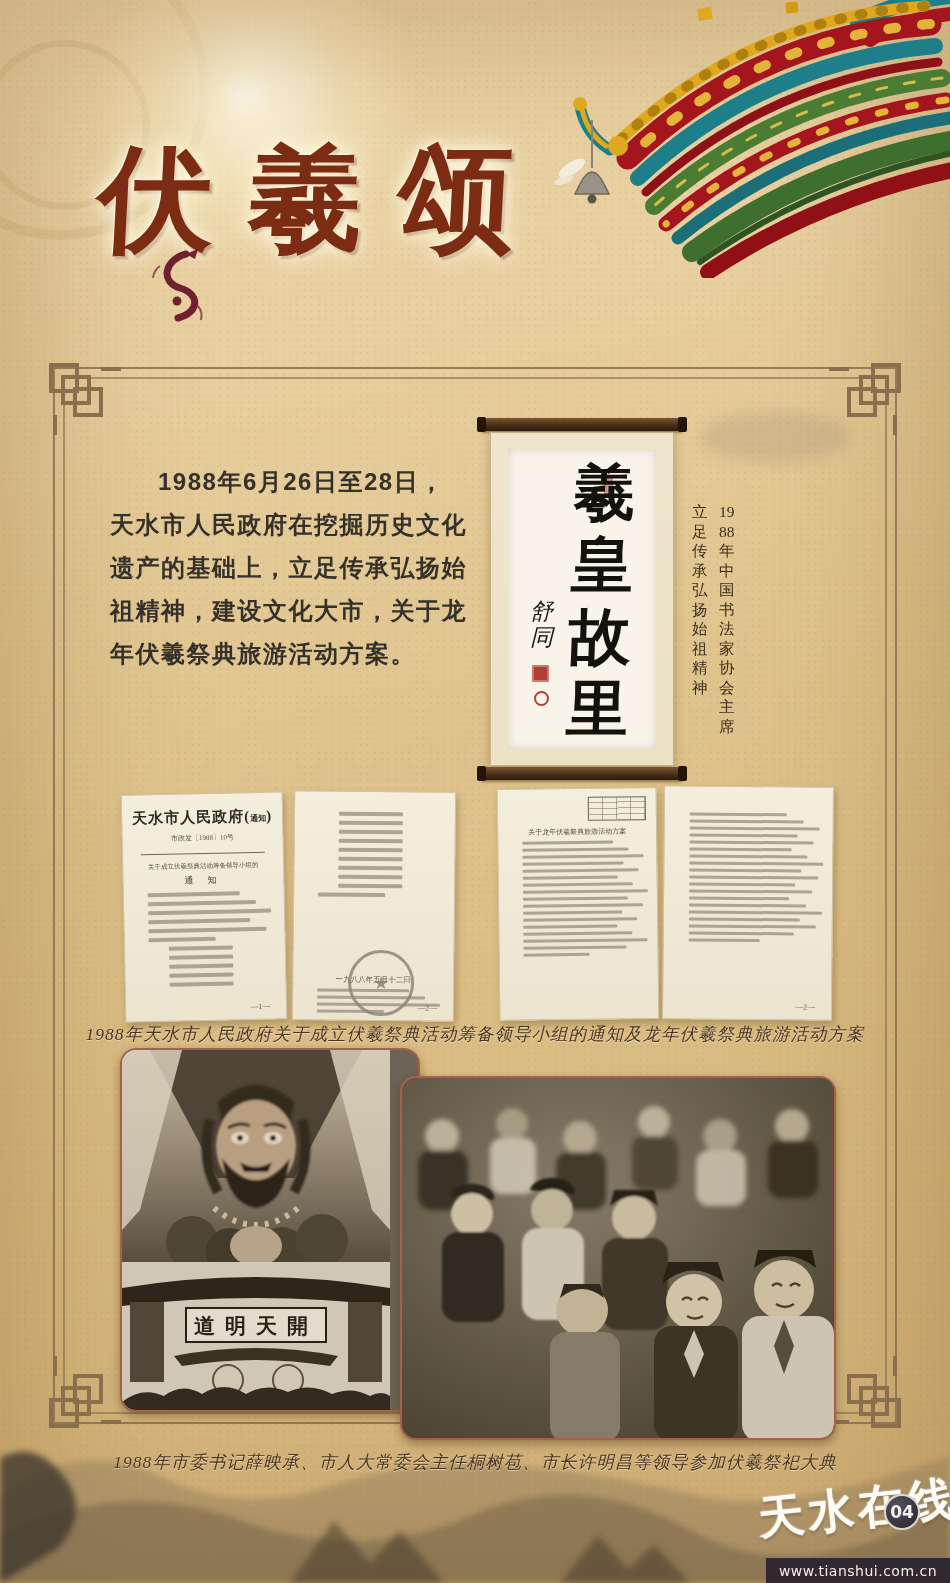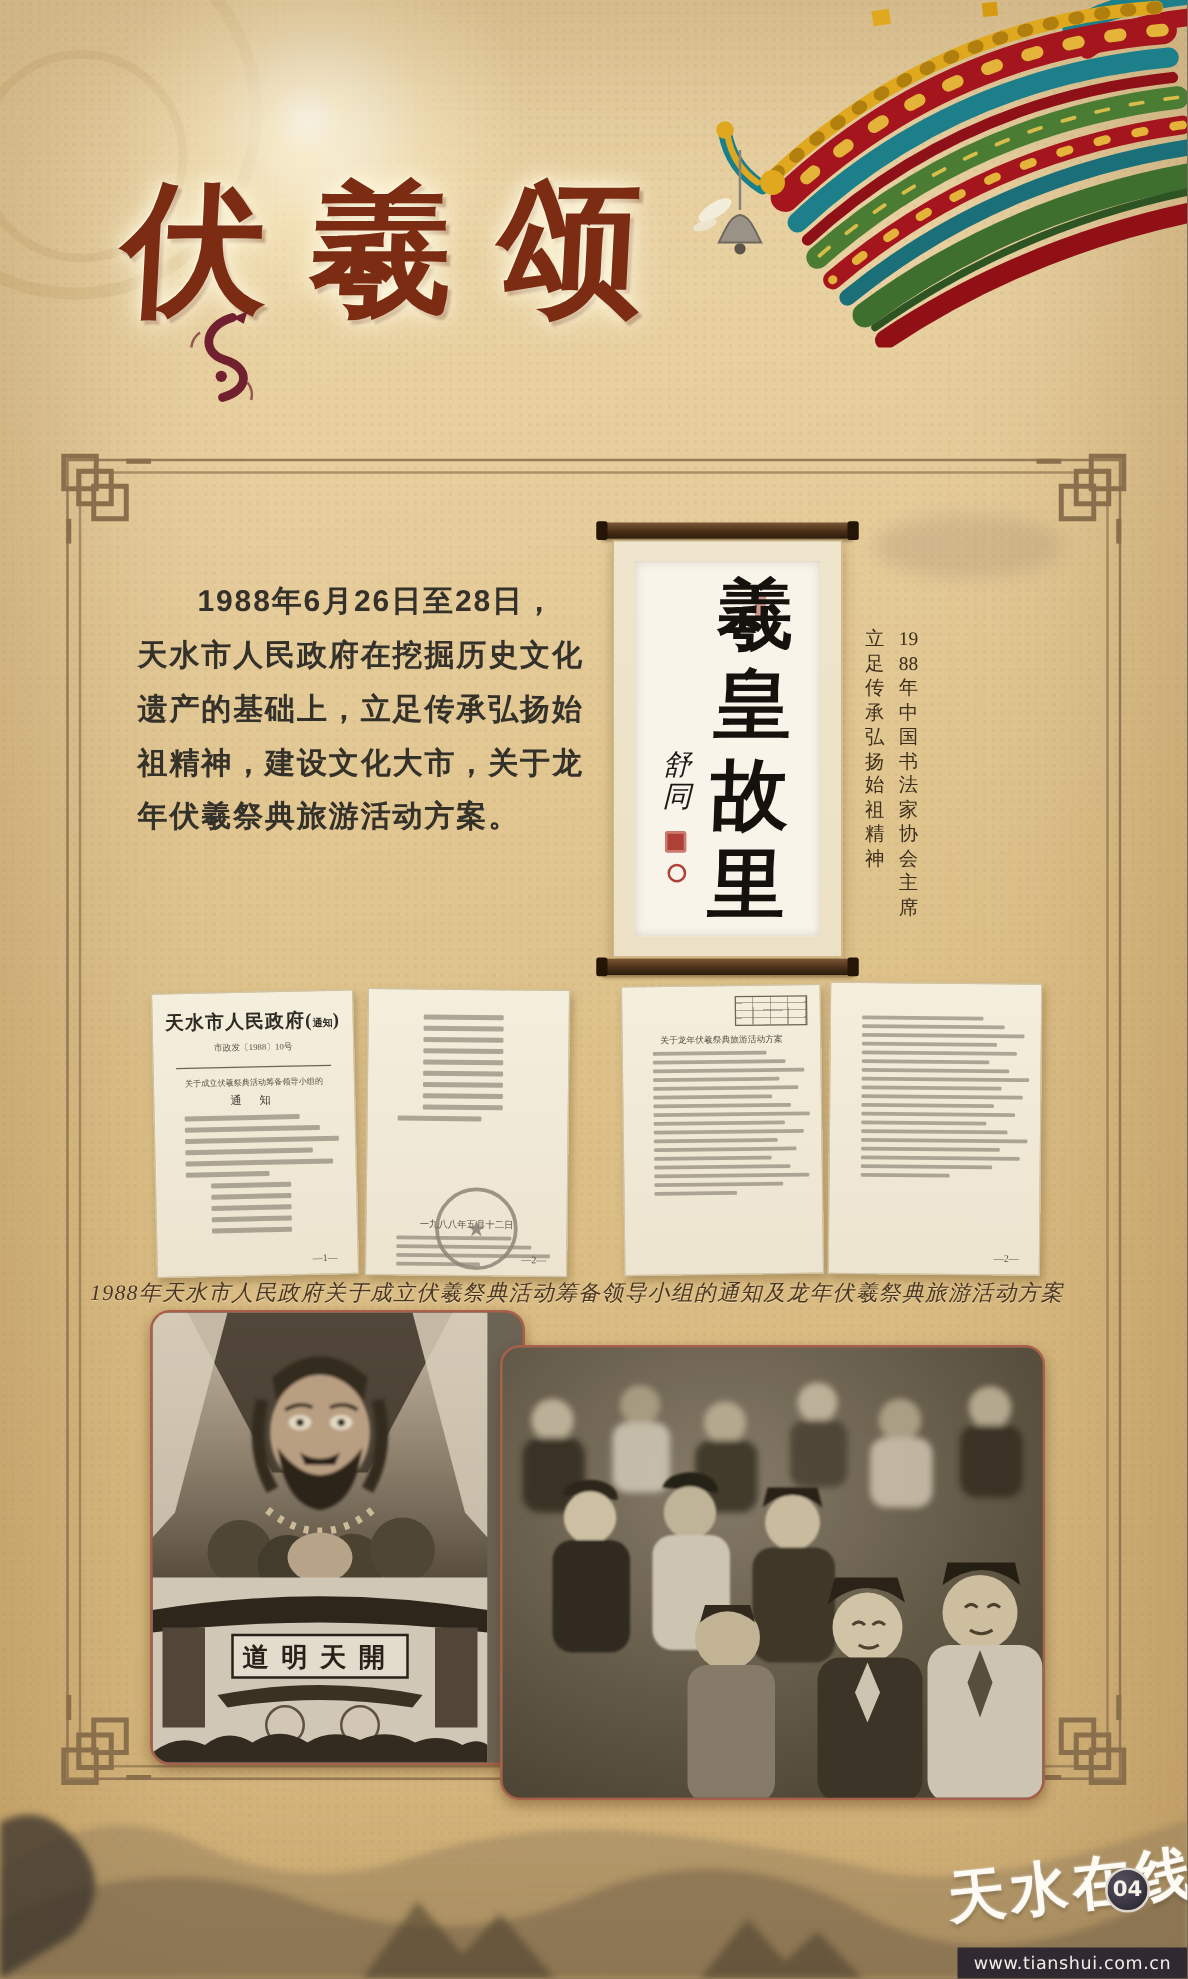--- a/index.html
+++ b/index.html
@@ -68,22 +68,22 @@
   .doc-heading{text-align:center;font-size:9px;letter-spacing:6px;margin-top:3px;color:#3e3930;}
   .doc-page{position:absolute;bottom:8px;right:16px;font-size:8px;color:#5c5549;}
   .doc-date{text-align:center;font-size:7.5px;color:#55504a;margin-top:4px;}
   .seal-circle{position:absolute;left:50%;top:158px;transform:translateX(-38%);width:66px;height:66px;border-radius:50%;
     border:3px solid rgba(130,120,108,.75);display:flex;align-items:center;justify-content:center;
     color:rgba(130,120,108,.8);font-size:18px;}
   .stampbox{position:absolute;right:10px;top:8px;width:58px;height:24px;border:1px solid #6d6455;
     background:repeating-linear-gradient(0deg,transparent 0 5px,rgba(109,100,85,.5) 5px 6px),
     repeating-linear-gradient(90deg,transparent 0 13px,rgba(109,100,85,.5) 13px 14px);}
   
-  .caption{left:55px;width:840px;text-align:left;z-index:4;color:#4a3522;font-size:17.5px;
-    letter-spacing:1px;font-style:italic;text-shadow:0 1px 0 rgba(255,245,220,.5);padding-left:17px;}
+  .caption{left:55px;width:840px;text-align:center;z-index:4;color:#4a3522;font-size:17.5px;
+    letter-spacing:1px;font-style:italic;text-shadow:0 1px 0 rgba(255,245,220,.5);}
   
   .photo{z-index:3;border:2px solid #a8604a;border-radius:16px;overflow:hidden;
     box-shadow:0 4px 10px rgba(80,50,20,.45);background:#6b6354;}
   
   .wm{left:758px;top:1478px;z-index:6;transform:rotate(-6deg);color:#fdfbf4;font-weight:bold;
     font-size:46px;letter-spacing:4px;white-space:nowrap;
     text-shadow:0 2px 3px rgba(60,40,10,.4),0 0 2px #fff;}
   .badge{left:884px;top:1494px;z-index:7;width:36px;height:36px;border-radius:50%;
     background:radial-gradient(circle at 35% 30%,#55505e,#25222d);border:2px solid #ddd8cf;
     color:#f5f2ea;font-size:17px;font-weight:bold;display:flex;align-items:center;justify-content:center;
@@ -418,20 +418,21 @@
         <rect x="340" y="238" width="92" height="126" rx="18" fill="#d9d2c2"></rect>
         <polygon points="382,242 372,268 382,296 392,268" fill="#55503f"></polygon>
         <circle cx="180" cy="232" r="26" fill="#cbbfa2"></circle>
           <path d="M158 220 q22 -18 44 0 l-4 -14 h-36 z" fill="#2b251c"></path>
         <rect x="148" y="254" width="70" height="110" rx="16" fill="#8a8172"></rect>
       </g>
       <rect width="436" height="364" fill="#6b4a22" opacity=".1"></rect>
     </svg>
   </div>
 
+  <div class="abs caption" style="top:1450px;">1988年市委书记薛映承、市人大常委会主任桐树苞、市长许明昌等领导参加伏羲祭祀大典</div>
 
   <svg class="abs mist" width="950" height="235" viewBox="0 0 950 235">
     <defs>
         <filter id="mb">
           <feGaussianBlur stdDeviation="3"></feGaussianBlur>
         </filter>
       </defs>
     <path d="M0 150 Q80 88 160 128 T330 138 T520 118 T700 148 T950 108 V235 H0 Z" fill="#8a775a" opacity=".42" filter="url(#mb)"></path>
     <path d="M0 188 Q120 128 240 172 T470 168 T690 182 T950 158 V235 H0 Z" fill="#6e5d44" opacity=".48" filter="url(#mb)"></path>
     <path d="M290 235 l44 -62 36 42 30 -32 44 52 z M560 235 l38 -48 30 34 26 -24 36 38 z" fill="#4a3d2c" opacity=".55" filter="url(#mb)"></path>

